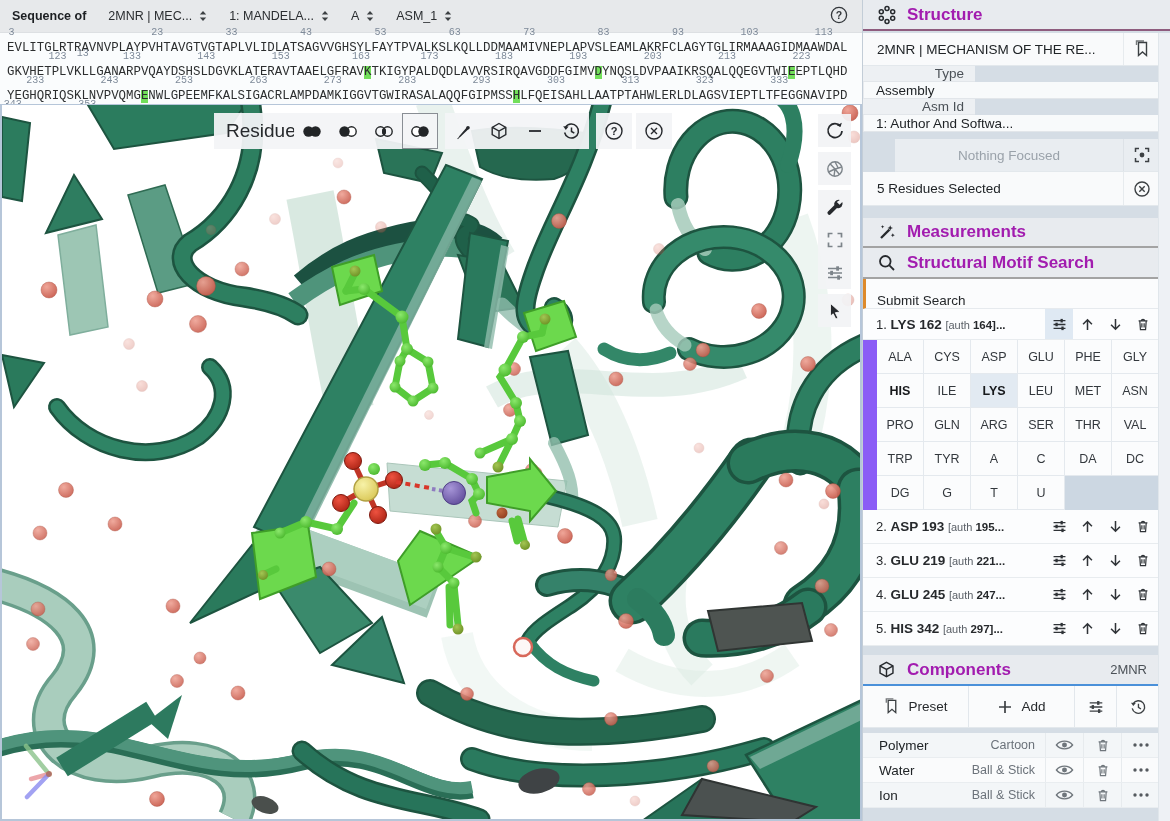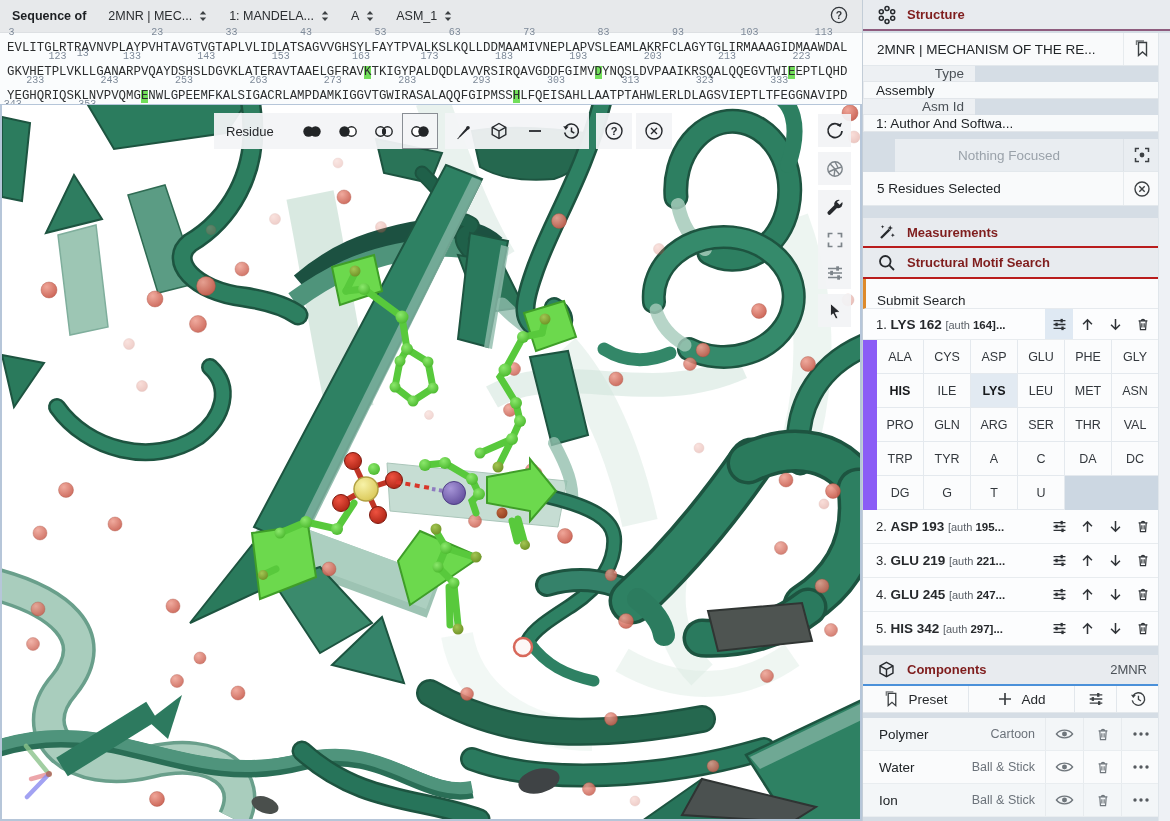--- a/index.html
+++ b/index.html
@@ -26,36 +26,36 @@
 
 #viewport { position:absolute; left:0; top:104px; width:862px; height:717px; background:#fff;
   border:2px solid #b6c6d9; border-top-width:1px; }
 #scene { position:absolute; left:0; top:0; width:100%; height:100%; }
 #vp-toolbar { position:absolute; left:212px; top:8px; display:flex; }
 .vpbtn { width:36px; height:36px; background:rgba(243,244,246,.94); display:flex; align-items:center; justify-content:center; cursor:pointer; }
 .vpbtn svg { display:block; }
 .vpbtn.sel { box-shadow:inset 0 0 0 1px #898e94; }
 #vp-toolbar .grp { display:flex; margin-right:7px; }
 #vp-toolbar .cell-label { width:80px; height:36px; background:rgba(243,244,246,.94);
-  display:flex; align-items:center; padding-left:12px; font-size:13px; color:#26292c; cursor:pointer; }
+  display:flex; align-items:center; padding-left:12px; font-size:19px; color:#26292c; cursor:pointer; }
 #vp-side { position:absolute; right:9px; top:9px; display:flex; flex-direction:column; }
 .sidebtn { width:33px; height:33px; background:rgba(242,243,245,.92); display:flex; align-items:center; justify-content:center; cursor:pointer; }
 .sgap { height:5px; }
 
 
 #right-panel { position:absolute; left:862px; top:0; width:308px; height:821px; background:#d5dde5;
   border-left:1px solid #c3cdd7; font-size:13.5px; overflow:hidden; }
 #rp-scroll { position:absolute; right:0; top:33px; bottom:0; width:12px; background:#eef1f5; border-left:1px solid #e0e6eb; }
 .rp-inner { position:absolute; left:0; top:33px; width:296px; }
 .sec-head { height:31px; display:flex; align-items:center; background:#e8ebef; cursor:pointer; }
 .sec-head .ic { width:20px; margin-left:14px; margin-right:10px; display:flex; }
-.sec-head b { font-size:13px; color:#7f1d1d; }
+.sec-head b { font-size:17px; color:#a21caf; }
 .sec-head .badge { margin-left:auto; margin-right:12px; color:#4b5157; font-size:13px; }
 #h-structure { height:31px; border-bottom:2px solid #8e5c7e; width:308px; }
-#h-measure, #h-motif { border-bottom:2px solid #b91c1c; }
+#h-measure, #h-motif { border-bottom:2px solid #a3a3a3; }
 #h-components { border-bottom:2px solid #4a90d9; }
 .kv-row { height:33px; display:flex;flex-direction:column; }
 .kv-row .k { width:112px; background:#edf0f3; display:flex; align-items:center; justify-content:flex-end;
   padding-right:11px; color:#4b5157; border-bottom:1px solid #e2e6ea; }
 .kv-row .v { flex:1; background:#f8fafb; display:flex; align-items:center; padding-left:12px;
   color:#202427; border-bottom:1px solid #e2e6ea; border-left:1px solid #e7eaee; }
 .row33 { height:33px; display:flex; align-items:center; background:#f9fafb; border-bottom:1px solid #e3e8ec; }
 .icon-cell { width:36px; height:100%; display:flex; align-items:center; justify-content:center;
   border-left:1px solid #e7ebee; cursor:pointer; flex:none; }
 .gap7 { height:7px; } .gap12 { height:12px; } .gap9 { height:9px; } .gap5 { height:5px; }
@@ -74,24 +74,24 @@
 .motif-row .t .auth { font-size:11px; color:#595f66; }
 .motif-row .t .auth b { font-size:11.5px; color:#26292c; }
 .mbtn { width:28px; height:100%; display:flex; align-items:center; justify-content:center; cursor:pointer; flex:none; }
 .mbtn.act { background:#dfe9f3; }
 #aa-grid { display:flex; flex-wrap:wrap; padding-left:14px; background:#8b5cf6; width:296px; }
 .aa-cell { width:47px; height:34px; background:#fbfcfd; display:flex; align-items:center; justify-content:center;
   font-size:12.5px; color:#33383d; border-right:1px solid #e4e9ee; border-bottom:1px solid #e4e9ee; cursor:pointer; }
 .aa-cell.bold { font-weight:bold; color:#17191c; }
 .aa-cell.active { background:#e2eaf2; }
 .aa-cell.blank { background:#ccd7e2; border-color:#ccd7e2; cursor:default; }
-#preset-row { height:27px; display:flex; background:#fafbfc; border-bottom:1px solid #e3e8ec;justify-content:flex-end; }
+#preset-row { height:42px; display:flex; background:#fafbfc; border-bottom:1px solid #e3e8ec;justify-content:flex-end; }
 #preset-row .pcell { display:flex; align-items:center; justify-content:center; gap:8px; cursor:pointer;
   border-right:1px solid #e2e7ec; color:#26292c; }
-.comp-row { height:33px; display:flex; align-items:center; border-bottom:1px solid #e9edf0; }
+.comp-row { height:25px; display:flex; align-items:center; border-bottom:1px solid #e9edf0; }
 .comp-row.shade { background:#f3f6f8; } .comp-row.lite { background:#fafbfc; }
 .comp-row .nm { flex:1; padding-left:16px; color:#202427; }
 .comp-row .rep { width:78px; text-align:right; color:#6b727a; font-size:12.5px; padding-right:10px; }
 .comp-row .icon-cell { width:38px; }
 </style>
 </head>
 <body>
 
 <div id="app">
 

